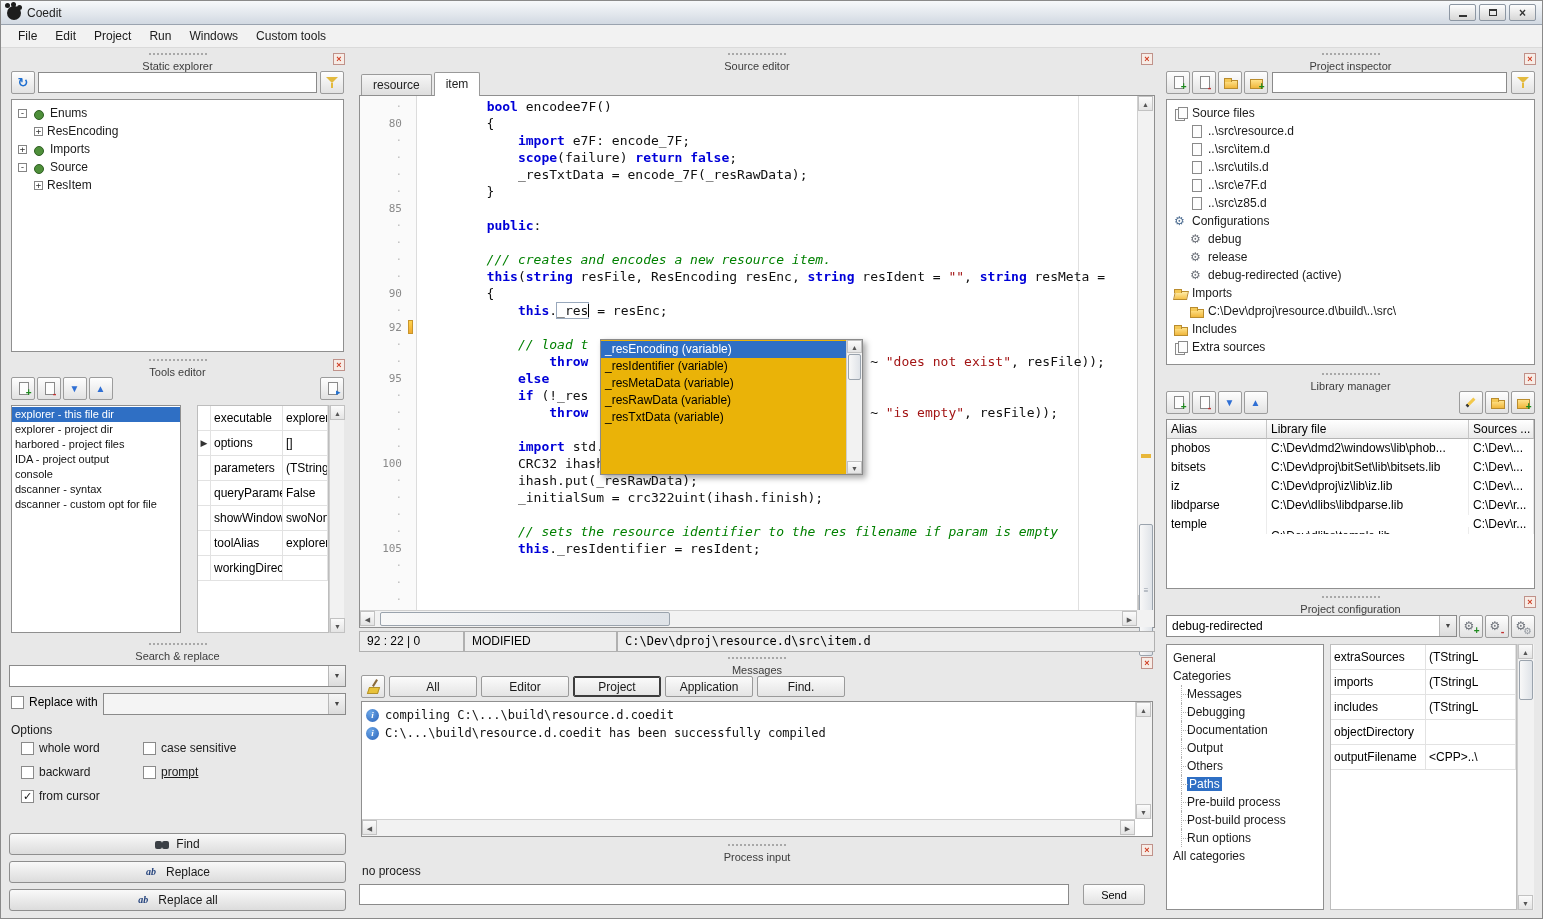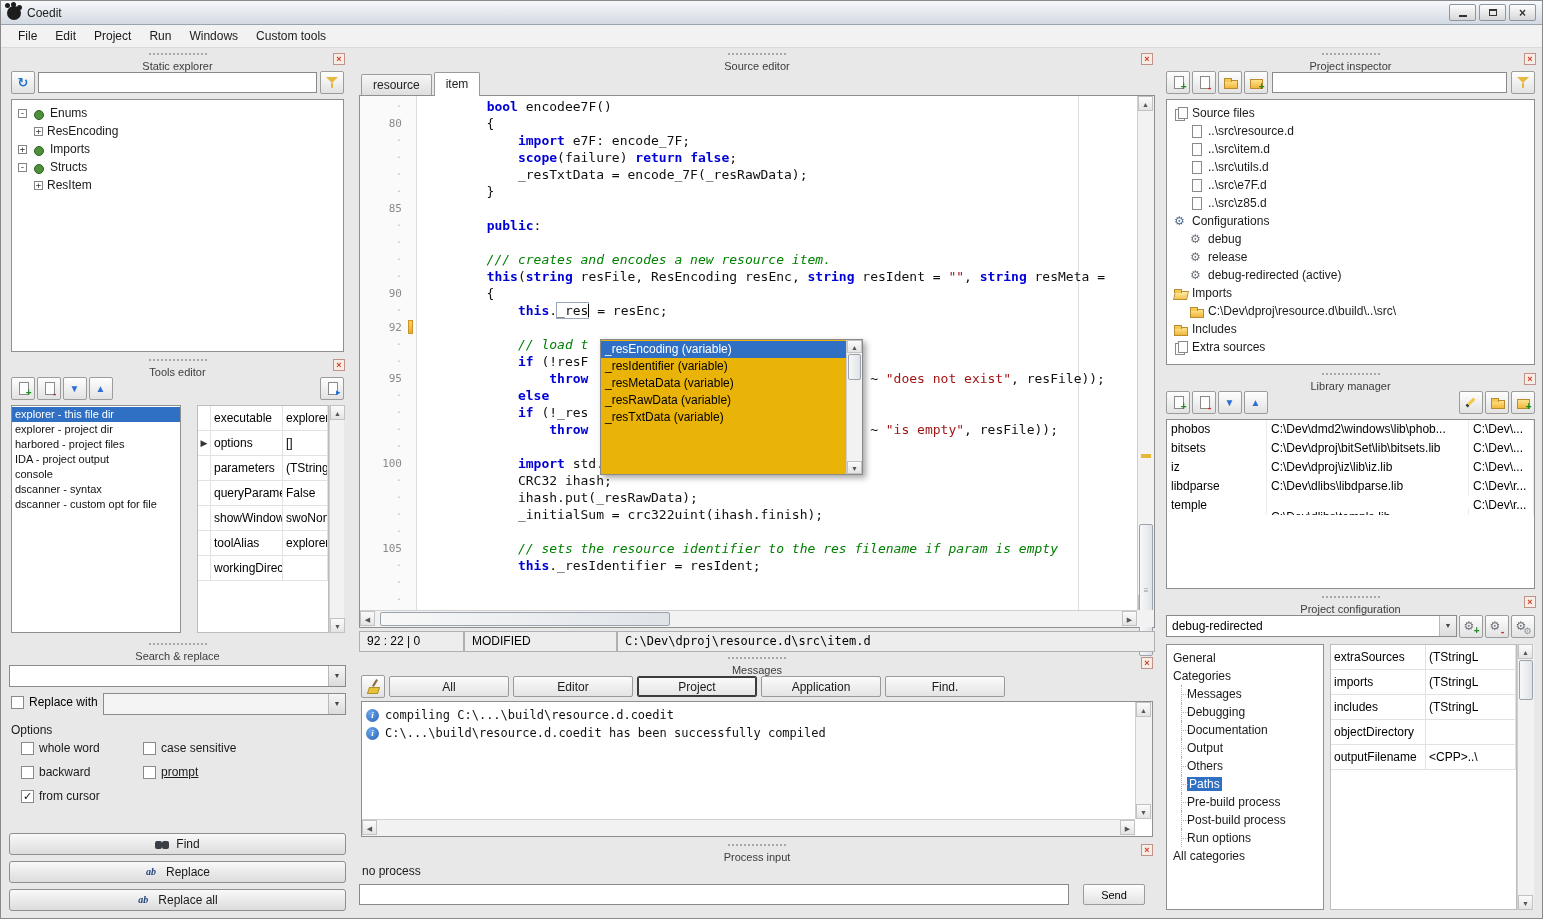--- a/index.html
+++ b/index.html
@@ -129,21 +129,21 @@
   .cmt { color:#008000; font-style:italic; }
   .str { color:#a31515; }
   .boxed { box-shadow:0 0 0 1px #98a8bc; }
   .caret { display:inline-block; width:1px; height:13px; background:#000; vertical-align:-2px; }
   .citem { height:17px; font:12px/17px "Liberation Sans",sans-serif; padding-left:4px; white-space:nowrap; overflow:hidden; }
   .citem.sel { background:#2f6fc4; color:#fff; }
   .stcell { border:1px solid #b0b0b0; background:#ededed; font-size:12px; line-height:19px; padding:0 7px;
     white-space:nowrap; overflow:hidden; }
 
   
-  .mbtn { width:120px; height:21px; border:1px solid #9a9a9a; border-radius:2px;
+  .mbtn { width:88px; height:21px; border:1px solid #9a9a9a; border-radius:2px;
     background:linear-gradient(#fbfbfb,#e4e4e4); font-size:12px; color:#1a1a1a; }
   .mbtn.act { border:1px solid #3c3c3c; box-shadow:inset 0 0 0 1px #3c3c3c; }
   .msg { display:flex; align-items:center; gap:6px; height:18px; font:12px/18px "DejaVu Sans Mono",monospace; color:#111; padding-left:2px; }
 
   
   .bigbtn { position:absolute; left:2px; right:2px; height:22px; border:1px solid #8e8e8e; border-radius:3px;
     background:linear-gradient(#f9f9f9,#dcdcdc); font-size:12px; color:#1a1a1a;
     display:flex; align-items:center; justify-content:center; gap:6px; }
   .cb { width:13px; height:13px; border:1px solid #8a8a8a; background:#fff; flex:none;
     font:11px/12px "DejaVu Sans",sans-serif; text-align:center; color:#111; }
@@ -211,21 +211,21 @@
           <span class="tlabel">ResEncoding</span>
         </div>
         <div class="tree-row" style="padding-left: 6px;">
           <span class="expander">+</span>
           <span class="ic ic-category"></span>
           <span class="tlabel">Imports</span>
         </div>
         <div class="tree-row" style="padding-left: 6px;">
           <span class="expander">-</span>
           <span class="ic ic-category"></span>
-          <span class="tlabel">Structs</span>
+          <span class="tlabel">Source</span>
         </div>
         <div class="tree-row" style="padding-left: 22px;">
           <span class="expander">+</span>
           <span class="tlabel">ResItem</span>
         </div>
       </div>
   </div>
 
   <div class="panel" style="left:6px;top:356px;width:341px;height:281px">
     <div class="phdr">
@@ -417,21 +417,20 @@
             <div class="cln"><span>        }</span></div>
             <div class="cln"></div>
             <div class="cln"><span>        </span><span class="kw">public</span><span>:</span></div>
             <div class="cln"></div>
             <div class="cln"><span class="cmt">        /// creates and encodes a new resource item.</span></div>
             <div class="cln"><span>        </span><span class="kw">this</span><span>(</span><span class="kw">string</span><span> resFile, ResEncoding resEnc, </span><span class="kw">string</span><span> resIdent = </span><span class="str">""</span><span>, </span><span class="kw">string</span><span> resMeta = </span></div>
             <div class="cln"><span>        {</span></div>
             <div class="cln"><span>            </span><span class="kw">this</span><span>.</span><span class="boxed">_res</span><span class="caret"></span><span> = resEnc;</span></div>
             <div class="cln"></div>
             <div class="cln"><span class="cmt">            // load t</span></div>
-            <div class="cln"><span>            </span><span class="kw">if</span><span> (!resF</span></div>
             <div class="cln"><span>                </span><span class="kw">throw</span><span class="gap">                                    </span><span>~ </span><span class="str">"does not exist"</span><span>, resFile));</span></div>
             <div class="cln"><span>            </span><span class="kw">else</span></div>
             <div class="cln"><span>            </span><span class="kw">if</span><span> (!_res</span></div>
             <div class="cln"><span>                </span><span class="kw">throw</span><span class="gap">                                    </span><span>~ </span><span class="str">"is empty"</span><span>, resFile));</span></div>
             <div class="cln"></div>
             <div class="cln"><span>            </span><span class="kw">import</span><span> std.digest.crc: CRC32;</span></div>
             <div class="cln"><span>            CRC32 ihash;</span></div>
             <div class="cln"><span>            ihash.put(_resRawData);</span></div>
             <div class="cln"><span>            _initialSum = crc322uint(ihash.finish);</span></div>
             <div class="cln"></div>
@@ -640,20 +639,25 @@
           </button>
           <button class="tbtn">
             <span class="ic ic-folder"></span>
           </button>
           <button class="tbtn">
             <span class="ic ic-folder-plus"></span>
           </button>
         </span>
     </div>
     <div class="inset" style="position:absolute;left:4px;right:4px;top:48px;bottom:3px">
+      <div style="display:flex">
+        <span class="lhc" style="width:100px">Alias</span>
+        <span class="lhc" style="width:202px">Library file</span>
+        <span class="lhc" style="flex:1">Sources ...</span>
+      </div>
       <div id="lib-rows">
           <div class="lrow">
             <span class="lcell" style="width: 100px;">phobos</span>
             <span class="lcell" style="width: 202px;">C:\Dev\dmd2\windows\lib\phob...</span>
             <span class="lcell" style="flex: 1 1 0%;">C:\Dev\...</span>
           </div>
           <div class="lrow">
             <span class="lcell" style="width: 100px;">bitsets</span>
             <span class="lcell" style="width: 202px;">C:\Dev\dproj\bitSet\lib\bitsets.lib</span>
             <span class="lcell" style="flex: 1 1 0%;">C:\Dev\...</span>

